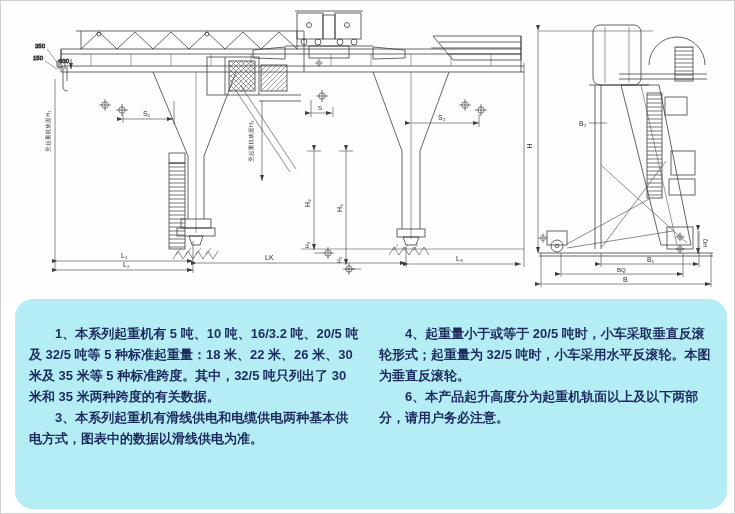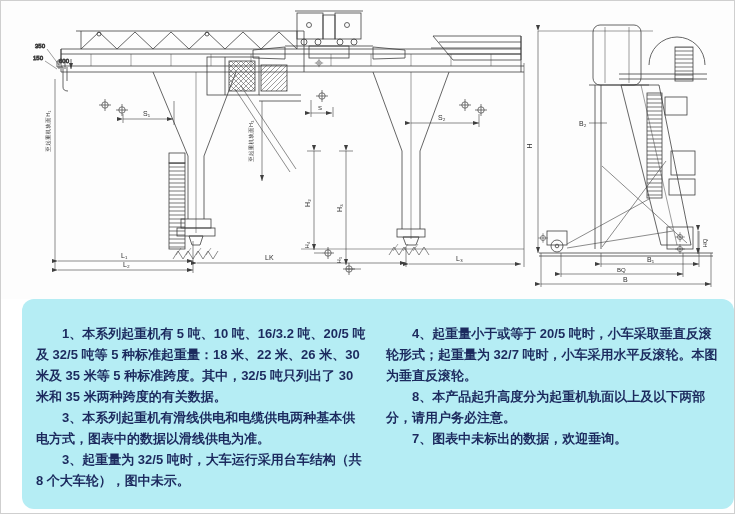--- a/index.html
+++ b/index.html
@@ -8,22 +8,22 @@
     background:#ffffff;border:1px solid #cfcfcf;box-sizing:border-box;
     font-family:"Liberation Sans","DejaVu Sans",sans-serif;overflow:hidden;
   }
   .drawing-area{position:absolute;left:0;top:0;width:735px;height:298px;background:#fdfdfd;}
   .drawing-area svg{display:block;}
   svg text{fill:#2e2e2e;font-family:"Liberation Sans","DejaVu Sans",sans-serif;}
   .dim-lbl{font-size:7px;}
   .dim-lbl-sm{font-size:6px;}
   .cn-lbl{font-size:5.5px;letter-spacing:.3px;}
   .notes-panel{
-    position:absolute;left:21px;top:298px;width:712px;height:210px;
-    background:var(--panel-bg,#b5edf4);border-radius:12px;box-sizing:border-box;
+    position:absolute;left:14px;top:298px;width:712px;height:210px;
+    background:var(--panel-bg,#b5edf4);border-radius:18px;box-sizing:border-box;
     padding:24px 16px 0 14px;
   }
   .notes-cols{display:flex;gap:18px;}
   .notes-col{flex:1;color:var(--note-text,#1c2a5e);font-size:13px;line-height:1.62;font-weight:bold;}
   .notes-col p{margin:0;text-indent:2em;}
 </style>
 </head>
 <body>
 
 <div class="page">
@@ -242,23 +242,21 @@
         </g>
       </g>
     </svg>
   </div>
 
   <div class="notes-panel">
     <div class="notes-cols">
       <div class="notes-col">
         <p>1、本系列起重机有 5 吨、10 吨、16/3.2 吨、20/5 吨及 32/5 吨等 5 种标准起重量：18 米、22 米、26 米、30 米及 35 米等 5 种标准跨度。其中，32/5 吨只列出了 30 米和 35 米两种跨度的有关数据。</p>
         <p>3、本系列起重机有滑线供电和电缆供电两种基本供电方式，图表中的数据以滑线供电为准。</p>
-        <p>3、起重量为 32/5 吨时，大车运行采用台车结构（共 8 个大车轮），图中未示。</p>
       </div>
       <div class="notes-col">
-        <p>4、起重量小于或等于 20/5 吨时，小车采取垂直反滚轮形式；起重量为 32/7 吨时，小车采用水平反滚轮。本图为垂直反滚轮。</p>
-        <p>8、本产品起升高度分为起重机轨面以上及以下两部分，请用户务必注意。</p>
-        <p>7、图表中未标出的数据，欢迎垂询。</p>
+        <p>4、起重量小于或等于 20/5 吨时，小车采取垂直反滚轮形式；起重量为 32/5 吨时，小车采用水平反滚轮。本图为垂直反滚轮。</p>
+        <p>6、本产品起升高度分为起重机轨面以上及以下两部分，请用户务必注意。</p>
       </div>
     </div>
   </div>
 
 </div>
 
 </body></html>

